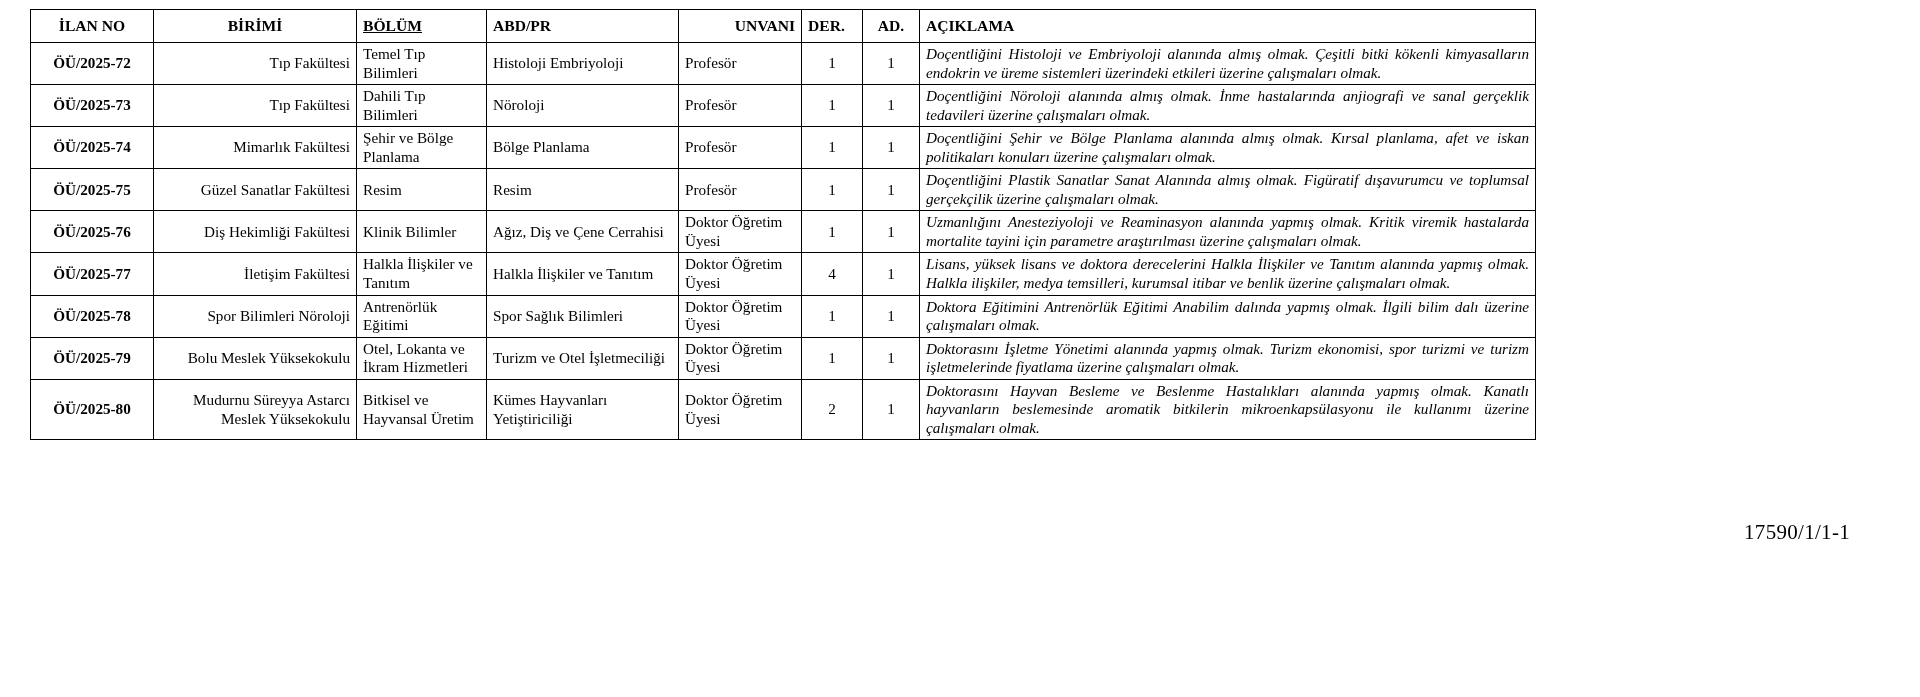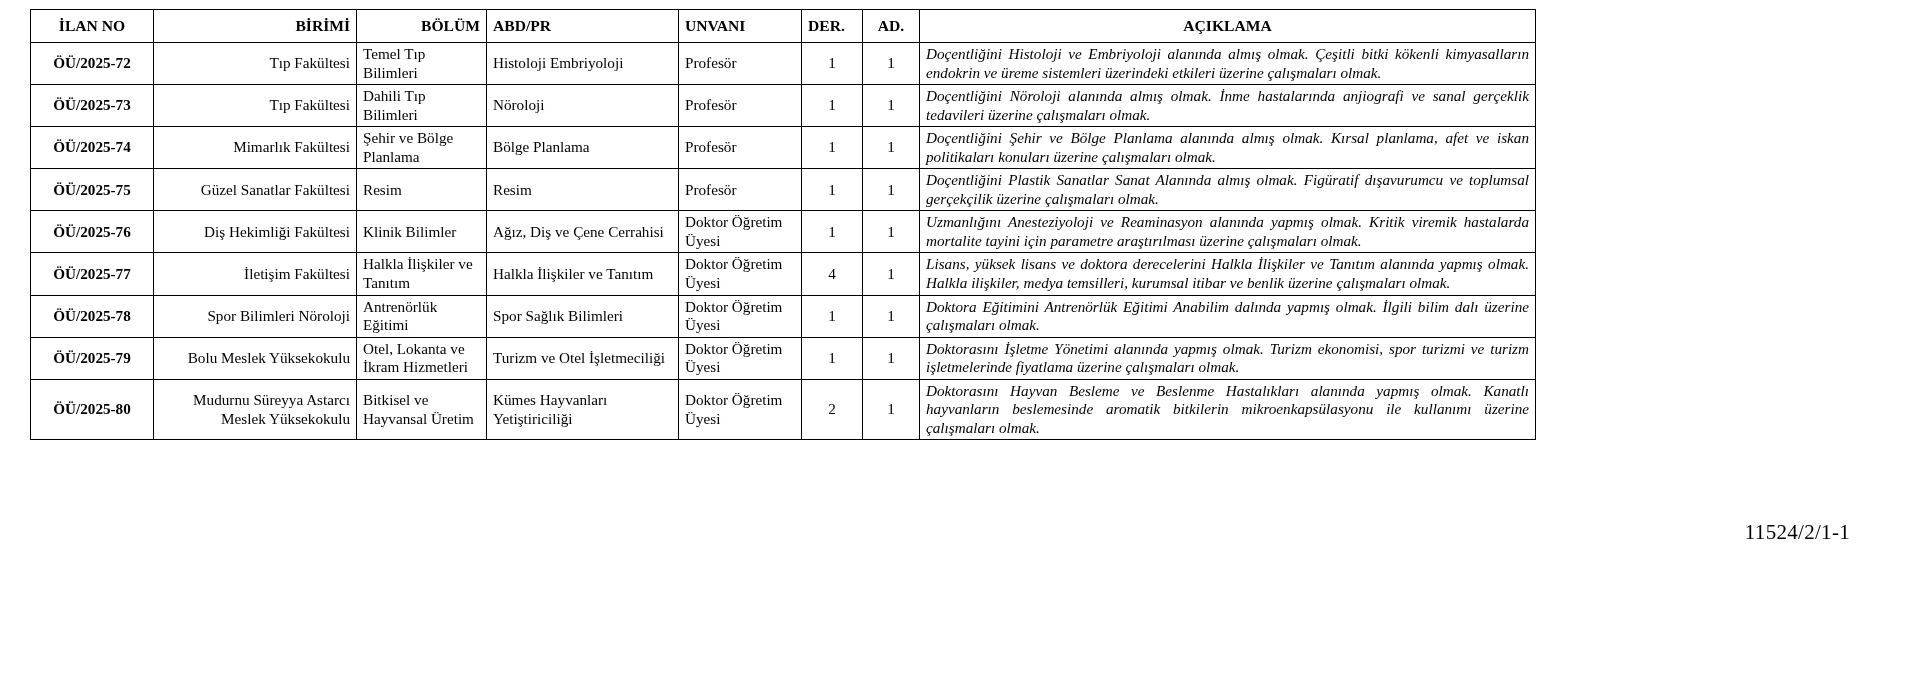--- a/index.html
+++ b/index.html
@@ -41,27 +41,27 @@
   }
   table.ilan-table thead th {
     font-weight: bold;
     font-size: 15.6px;
     padding-top: 4px;
     padding-bottom: 4px;
     height: 24px;
   }
   
   th.h-ilanno { text-align: center; }
-  th.h-birimi { text-align: right; }
-  th.h-bolum  { text-align: right; }
+  th.h-birimi { text-align: center; }
+  th.h-bolum  { text-align: left; text-decoration: underline; }
   th.h-abdpr  { text-align: left; }
-  th.h-unvani { text-align: left; }
+  th.h-unvani { text-align: right; }
   th.h-der    { text-align: left; }
   th.h-ad     { text-align: center; font-family: Liberation Serif, serif; }
-  th.h-aciklama { text-align: center; }
+  th.h-aciklama { text-align: left; }
 
   td.c-ilanno { text-align: center; white-space: nowrap; font-weight: bold; }
   td.c-birimi { text-align: right; }
   td.c-bolum  { text-align: left; font-family: Liberation Serif, serif; }
   td.c-abdpr  { text-align: left; }
   td.c-unvani { text-align: left; }
   td.c-der    { text-align: center; }
   td.c-ad     { text-align: center; }
   td.c-aciklama {
     text-align: justify;
@@ -208,15 +208,15 @@
           <td class="c-bolum">Bitkisel ve Hayvansal Üretim</td>
           <td class="c-abdpr">Kümes Hayvanları Yetiştiriciliği</td>
           <td class="c-unvani">Doktor Öğretim Üyesi</td>
           <td class="c-der">2</td>
           <td class="c-ad">1</td>
           <td class="c-aciklama">Doktorasını Hayvan Besleme ve Beslenme Hastalıkları alanında yapmış olmak. Kanatlı hayvanların beslemesinde aromatik bitkilerin mikroenkapsülasyonu ile kullanımı üzerine çalışmaları olmak.</td>
         </tr>
       </tbody>
   </table>
 
-  <div class="footer-code">11524/2/1-1</div>
+  <div class="footer-code">17590/1/1-1</div>
 
 </div>
 
 </body></html>

